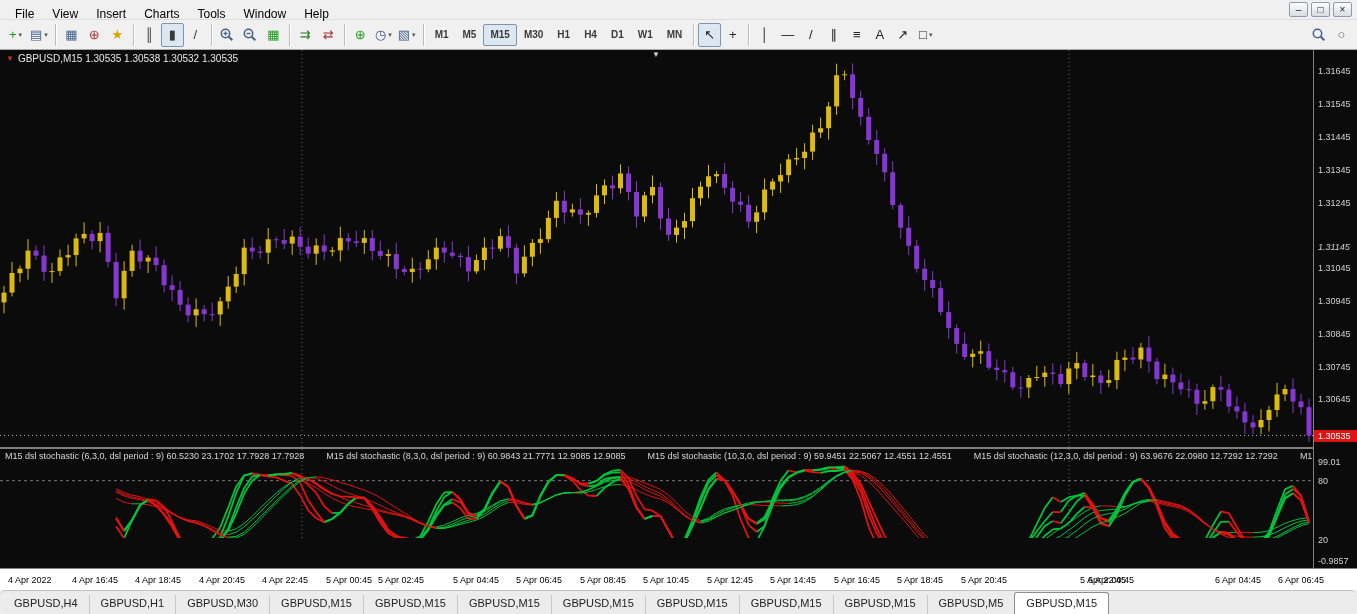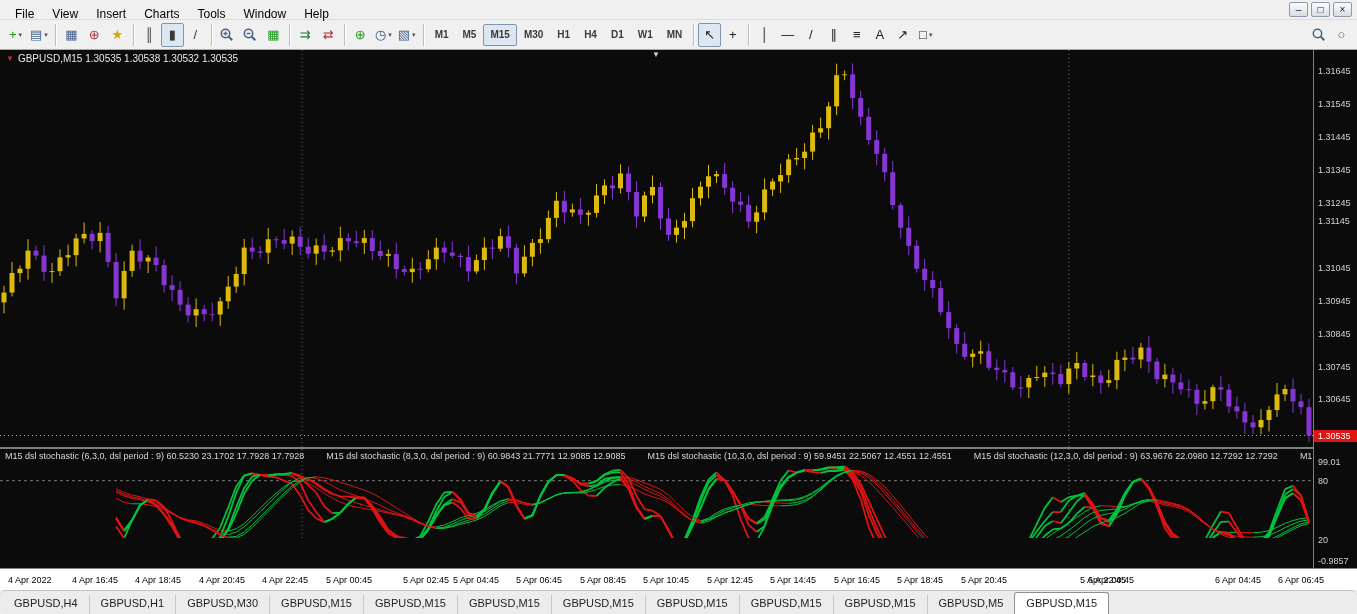--- a/index.html
+++ b/index.html
@@ -571,42 +571,42 @@
             <span class="ind-h">M15 dsl sto</span>
           </div>
       </div>
     </div>
     <div class="price-axis" id="priceAxis">
         <div class="pa-label" style="top: 16px;">1.31645</div>
         <div class="pa-label" style="top: 49px;">1.31545</div>
         <div class="pa-label" style="top: 82px;">1.31445</div>
         <div class="pa-label" style="top: 115px;">1.31345</div>
         <div class="pa-label" style="top: 148px;">1.31245</div>
-        <div class="pa-label" style="top: 166px;">1.31145</div>
+        <div class="pa-label" style="top: 192px; font-style: italic;">1.31145</div>
         <div class="pa-label" style="top: 213px;">1.31045</div>
         <div class="pa-label" style="top: 246px;">1.30945</div>
         <div class="pa-label" style="top: 279px;">1.30845</div>
         <div class="pa-label" style="top: 312px;">1.30745</div>
         <div class="pa-label" style="top: 344px;">1.30645</div>
         <div class="current-tag" style="top: 380px;">1.30535</div>
         <div class="pa-label" style="top: 407px;">99.01</div>
         <div class="pa-label" style="top: 426px;">80</div>
         <div class="pa-label" style="top: 485px;">20</div>
         <div class="pa-label" style="top: 506px;">-0.9857</div>
       </div>
   </div>
 
   <div class="time-axis" id="timeAxis">
       <div class="ta-label" style="left: 8px;">4 Apr 2022</div>
       <div class="ta-label" style="left: 72px;">4 Apr 16:45</div>
       <div class="ta-label" style="left: 135px;">4 Apr 18:45</div>
       <div class="ta-label" style="left: 199px;">4 Apr 20:45</div>
       <div class="ta-label" style="left: 262px;">4 Apr 22:45</div>
       <div class="ta-label" style="left: 326px;">5 Apr 00:45</div>
-      <div class="ta-label" style="left: 403px;">5 Apr 02:45</div>
+      <div class="ta-label" style="left: 378px;">5 Apr 02:45</div>
       <div class="ta-label" style="left: 453px;">5 Apr 04:45</div>
       <div class="ta-label" style="left: 516px;">5 Apr 06:45</div>
       <div class="ta-label" style="left: 580px;">5 Apr 08:45</div>
       <div class="ta-label" style="left: 643px;">5 Apr 10:45</div>
       <div class="ta-label" style="left: 707px;">5 Apr 12:45</div>
       <div class="ta-label" style="left: 770px;">5 Apr 14:45</div>
       <div class="ta-label" style="left: 834px;">5 Apr 16:45</div>
       <div class="ta-label" style="left: 897px;">5 Apr 18:45</div>
       <div class="ta-label" style="left: 961px;">5 Apr 20:45</div>
       <div class="ta-label" style="left: 1080px;">5 Apr 22:45</div>

